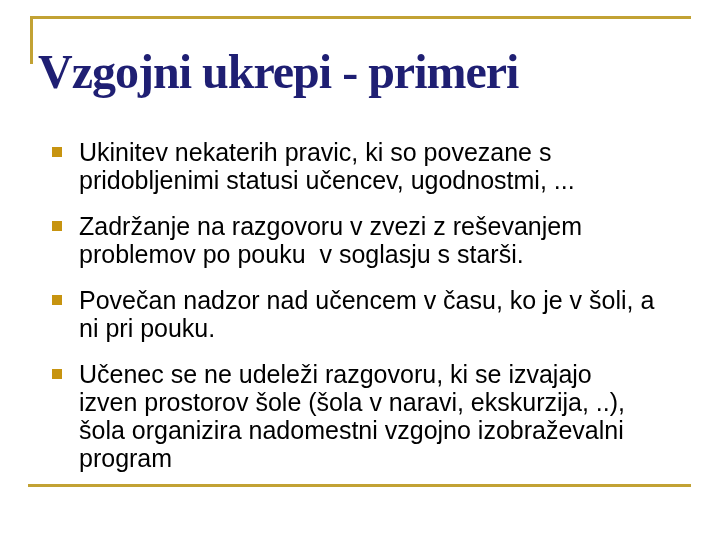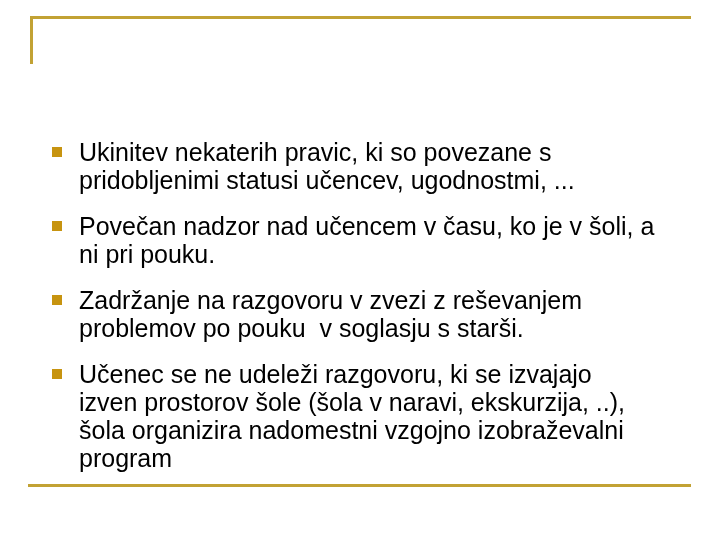--- a/index.html
+++ b/index.html
@@ -82,36 +82,37 @@
   }
 </style>
 </head>
 <body>
 
 <div class="slide">
 
   <div class="accent-line-top"></div>
   <div class="accent-line-left"></div>
 
+  <h1 class="slide-title">Vzgojni ukrepi - primeri</h1>
 
   <ul class="bullet-list">
     <li class="bullet-item">
       <span class="bullet-marker"></span>
       <span class="bullet-text">Ukinitev nekaterih pravic, ki so povezane s
 pridobljenimi statusi učencev, ugodnostmi, ...</span>
     </li>
     <li class="bullet-item">
       <span class="bullet-marker"></span>
-      <span class="bullet-text">Povečan nadzor nad učencem v času, ko je v šoli, a
-ni pri pouku.</span>
+      <span class="bullet-text">Zadržanje na razgovoru v zvezi z reševanjem
+problemov po pouku  v soglasju s starši.</span>
     </li>
     <li class="bullet-item">
       <span class="bullet-marker"></span>
-      <span class="bullet-text">Zadržanje na razgovoru v zvezi z reševanjem
-problemov po pouku  v soglasju s starši.</span>
+      <span class="bullet-text">Povečan nadzor nad učencem v času, ko je v šoli, a
+ni pri pouku.</span>
     </li>
     <li class="bullet-item">
       <span class="bullet-marker"></span>
       <span class="bullet-text">Učenec se ne udeleži razgovoru, ki se izvajajo
 izven prostorov šole (šola v naravi, ekskurzija, ..),
 šola organizira nadomestni vzgojno izobraževalni
 program</span>
     </li>
   </ul>
 

